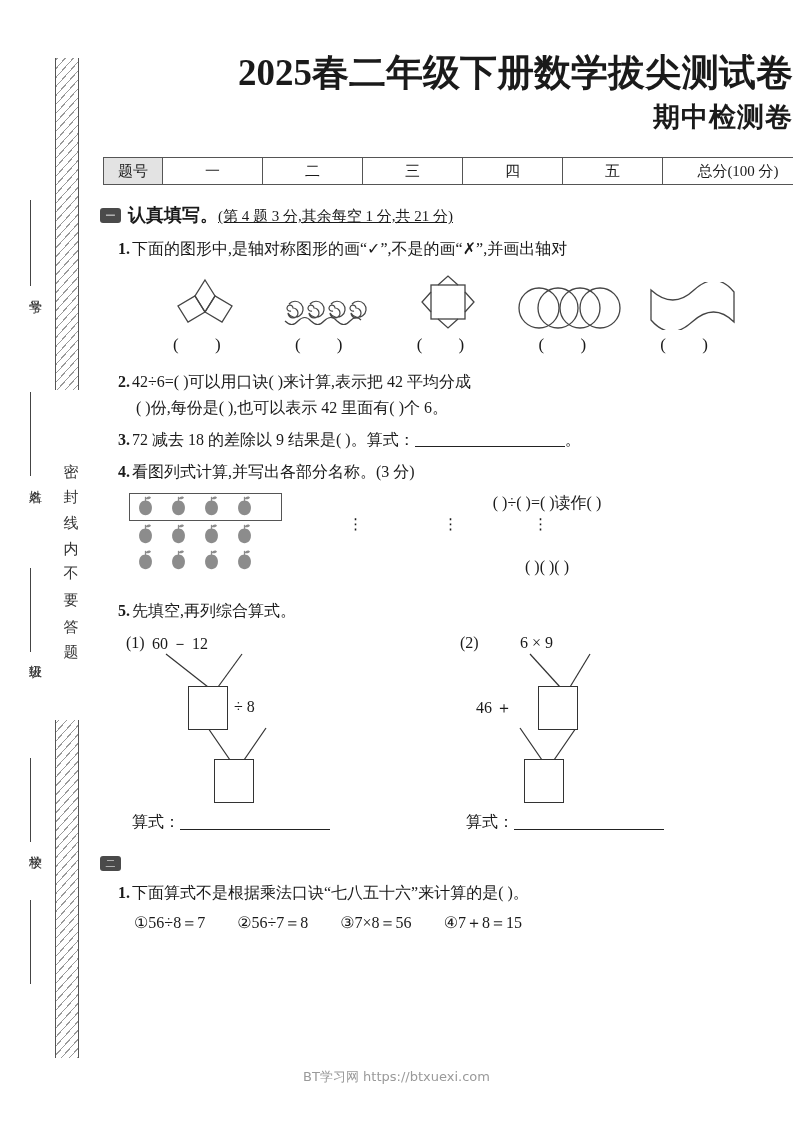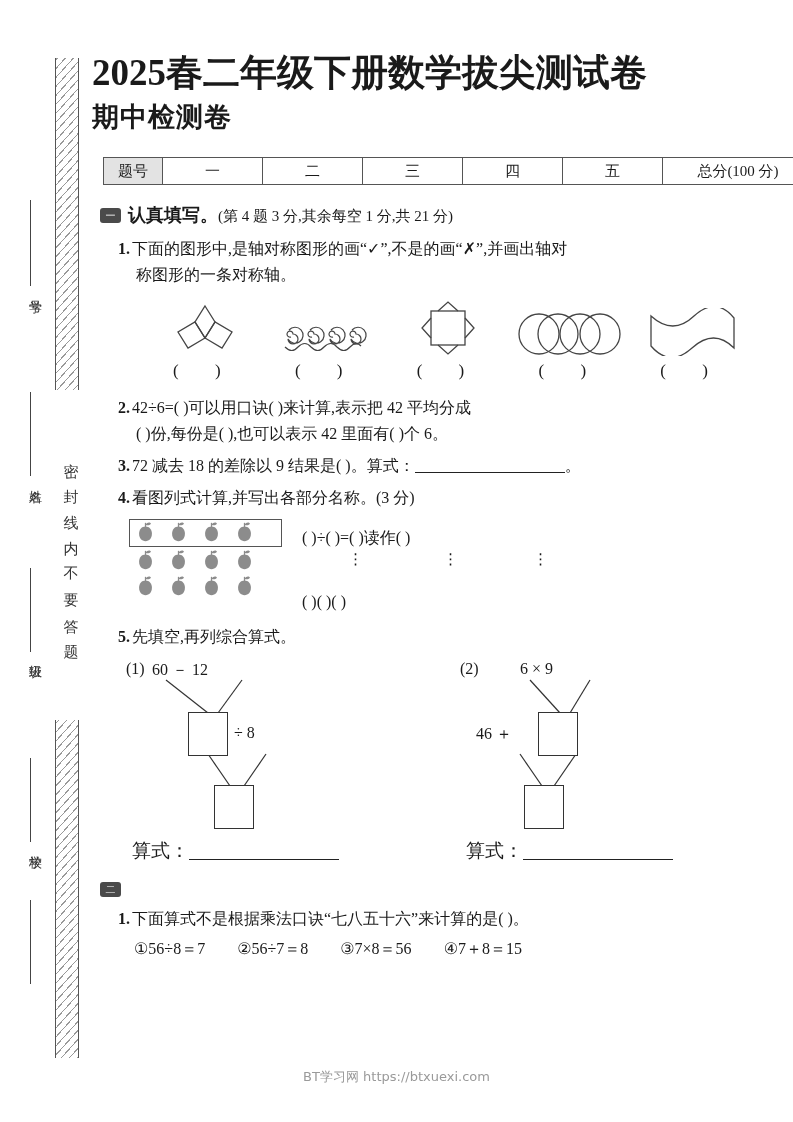--- a/index.html
+++ b/index.html
@@ -60,21 +60,21 @@
   }
 
   
   #page {
     position: absolute;
     left: 92px; top: 0;
     width: 701px; height: 1122px;
   }
 
   
-  #title-block { text-align: left; padding-top: 52px; }
+  #title-block { text-align: right; padding-top: 52px; }
   .main-title {
     font-size: 37px;
     font-weight: bold;
     letter-spacing: 0px;
     line-height: 1.12;
     font-family: "Liberation Serif", "DejaVu Serif", serif;
   }
   .sub-title {
     font-size: 27px;
     font-weight: bold;
@@ -114,21 +114,21 @@
     border-radius: 3px;
     color: #fff;
     font-size: 10px;
     line-height: 15px;
     text-align: center;
     margin-right: 7px;
     margin-top: 5px;
     flex: none;
   }
   .sec-title { font-weight: bold; font-size: 18px; }
-  .sec-note { font-size: 15px; font-weight: normal; }
+  .sec-note { font-size: 15px; font-weight: normal; text-decoration: underline; }
 
   
   .q {
     margin: 9px 0 0 26px;
     font-size: 16px;
     line-height: 1.62;
   }
   .q .num { font-weight: bold; margin-right: 2px; }
   .q .indent { display: block; margin-left: 18px; }
   .blank-line {
@@ -168,23 +168,24 @@
   .apple-row.boxed {
     border: 1.2px solid #555;
     padding: 1px 4px 1px 4px;
     margin-left: -5px;
     margin-bottom: 2px;
   }
   .apple { width: 23px; height: 22px; flex: none; }
 
   #q4-expr {
     position: absolute;
-    left: 180px; top: 11px;
+    left: 180px; top: 2px;
     font-size: 16px;
     width: 490px;
+    text-align: center;
   }
   .q4-line1 { letter-spacing: 0px; }
   .q4-dots {
     position: relative;
     height: 40px;
     margin-top: 2px;
     margin-left: 8px;
   }
   .vdots {
     position: absolute;
@@ -217,21 +218,21 @@
     white-space: nowrap;
   }
   .tree .bx {
     position: absolute;
     border: 1.3px solid #333;
     background: #fff;
   }
   .tree svg { position: absolute; left: 0; top: 0; }
   .suanshi {
     position: absolute;
-    font-size: 19px;
+    font-size: 16px;
     white-space: nowrap;
   }
   .suanshi .ln {
     display: inline-block;
     border-bottom: 1.2px solid #222;
     width: 150px;
     vertical-align: -3px;
   }
 
   
@@ -300,21 +301,20 @@
 
   <div class="section">
     <span class="sec-badge">一</span>
     <span>
       <span class="sec-title">认真填写。</span><span class="sec-note">(第 4 题 3 分,其余每空 1 分,共 21 分)</span>
     </span>
   </div>
 
   <div class="q">
     <span class="num">1.</span><span>下面的图形中,是轴对称图形的画“✓”,不是的画“✗”,并画出轴对</span>
-    <span class="indent">称图形的一条对称轴。</span>
   </div>
 
   <div id="shapes-row">
     <div class="shape-cell">
       <svg width="62" height="56" viewBox="0 0 62 56">
         <g fill="none" stroke="#444" stroke-width="1.3">
           <path d="M31 6 L41 22 L31 38 L21 22 Z"></path>
           <path d="M31 38 L31 38 L14 48 L4 32 L21 22 Z"></path>
           <path d="M31 38 L48 48 L58 32 L41 22 Z"></path>
         </g>

